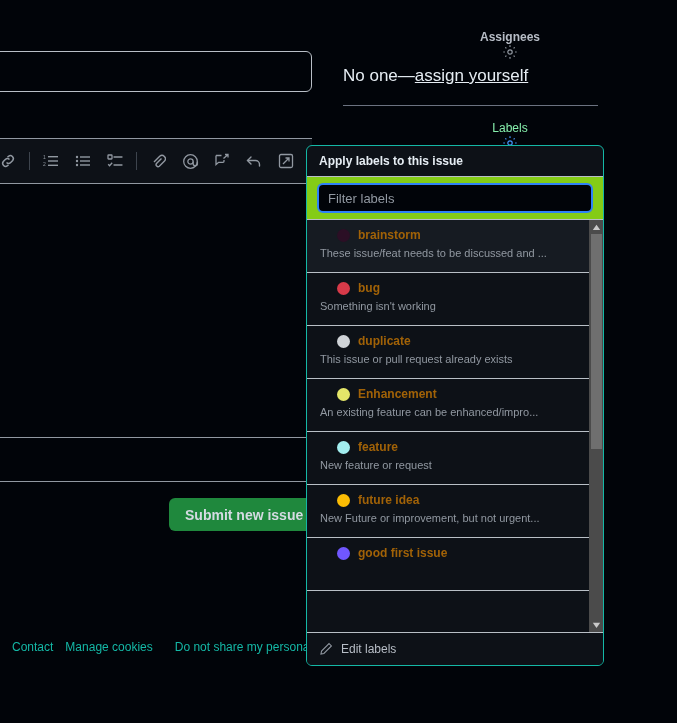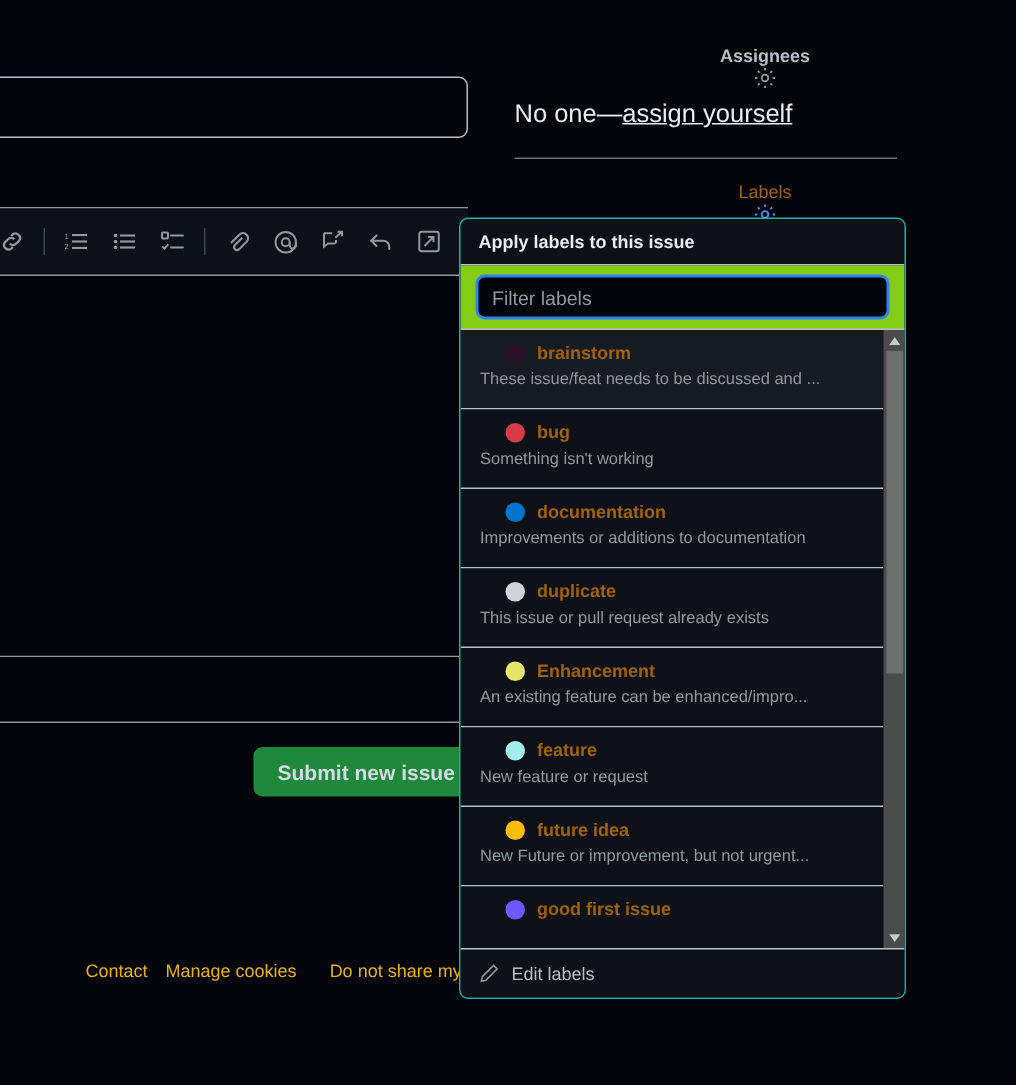--- a/index.html
+++ b/index.html
@@ -66,37 +66,36 @@
     border: none; border-radius: 6px;
     font-size: 14px; font-weight: 600;
     white-space: nowrap;
     font-family: "Liberation Sans", sans-serif;
   }
 
   
   #page-footer {
     position: absolute; left: 0; top: 640px;
     display: flex; align-items: center;
-    font-size: 12px; color: #eab308;
+    font-size: 12px; color: #14b8a6;
     white-space: nowrap;
-    padding-left: 45px;
   }
   #page-footer .f-link { margin-right: 12px; }
   #page-footer .f-link:last-child { margin-right: 0; }
 
   
   #sidebar { position: absolute; left: 343px; top: 30px; width: 334px; }
   .sb-section { position: relative; }
   .sb-head {
     display: flex; align-items: center; justify-content: space-between;
     height: 24px;
     flex-direction: column;
   }
   .sb-title { font-size: 12px; font-weight: 600; color: #b7bdc6; }
-  .sb-title.link { color: #a16207; font-weight: 400; }
+  .sb-title.link { color: #86efac; font-weight: 400; }
   .gear { color: #9198a1; display: flex; }
   .gear.blue { color: #4493f8; }
   .sb-value { font-size: 17px; color: #e6edf3; margin-top: 12px; }
   .sb-value a { color: #e6edf3; text-decoration: underline; }
   .sb-rule {
     height: 1px; background: #6b7280;
     margin-top: 19px; width: 255px;
   }
   #labels-section { margin-top: 15px; }
 
@@ -326,27 +325,20 @@
         </div>
         <div class="label-row">
           <div class="lr-top">
             <span class="label-dot" style="background: rgb(215, 58, 73);"></span>
             <span class="label-name">bug</span>
           </div>
           <div class="label-desc">Something isn't working</div>
         </div>
         <div class="label-row">
           <div class="lr-top">
-            <span class="label-dot" style="background: rgb(0, 117, 202);"></span>
-            <span class="label-name">documentation</span>
-          </div>
-          <div class="label-desc">Improvements or additions to documentation</div>
-        </div>
-        <div class="label-row">
-          <div class="lr-top">
             <span class="label-dot" style="background: rgb(207, 211, 215);"></span>
             <span class="label-name">duplicate</span>
           </div>
           <div class="label-desc">This issue or pull request already exists</div>
         </div>
         <div class="label-row">
           <div class="lr-top">
             <span class="label-dot" style="background: rgb(228, 230, 105);"></span>
             <span class="label-name">Enhancement</span>
           </div>

